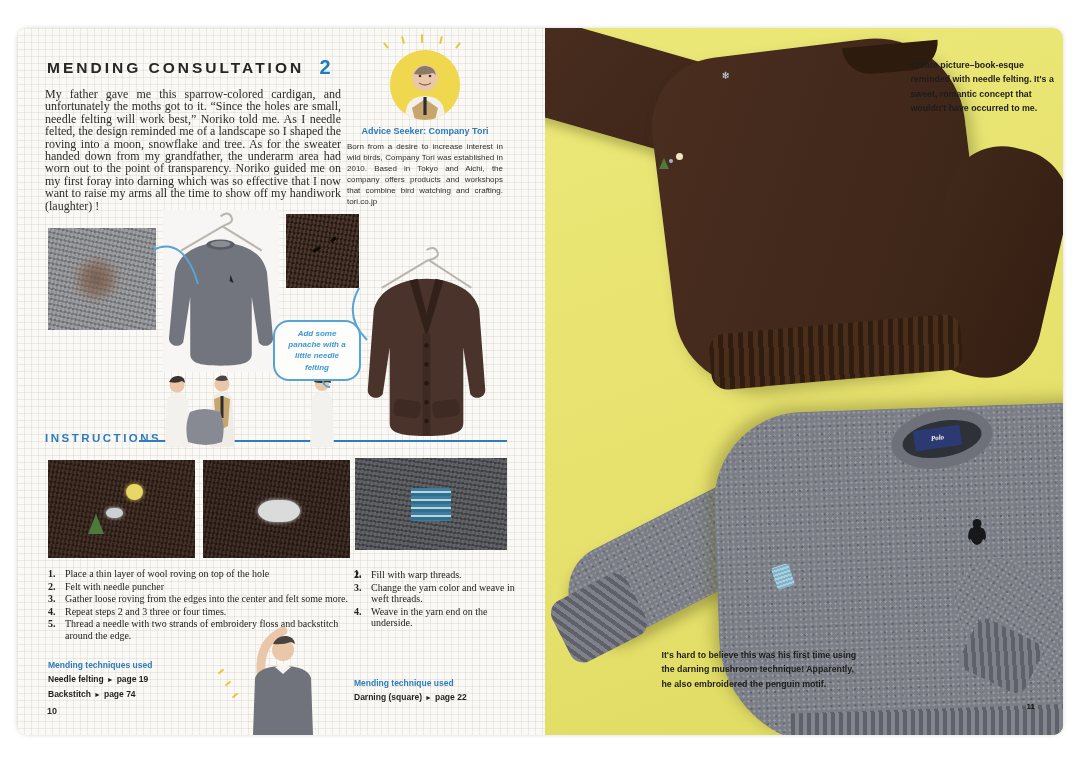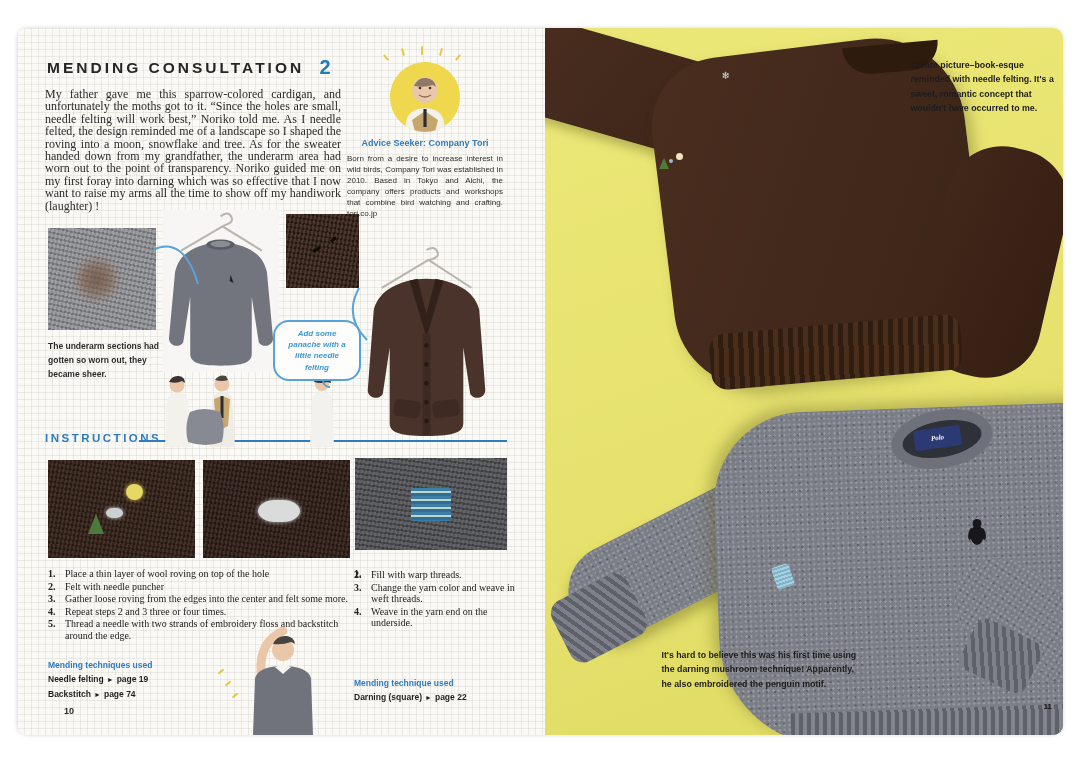--- a/index.html
+++ b/index.html
@@ -13,21 +13,21 @@
   
   .page-left{position:relative;width:534px;height:707px;background-color:#faf9f5;
     background-image:linear-gradient(rgba(196,194,186,.28) 1px, transparent 1px),
                      linear-gradient(90deg, rgba(196,194,186,.28) 1px, transparent 1px);
     background-size:7px 7px;text-decoration:underline;}
   .title{left:30px;top:28px;font-size:15.5px;font-weight:700;letter-spacing:3px;color:#262626;white-space:nowrap;}
   .title .num{color:#1f7ac0;font-size:20px;letter-spacing:0;margin-left:8px;vertical-align:-1px;}
   .intro{left:28px;top:60px;width:296px;font-family:"Liberation Serif",serif;font-size:12px;
          line-height:12.4px;color:#2b2b2b;text-align:justify;}
 
-  .advice-col{left:330px;top:18px;width:156px;text-align:center;}
+  .advice-col{left:330px;top:6px;width:156px;text-align:center;}
   .sparkles{height:16px;position:relative;}
   .spark{position:absolute;background:#e6c83c;border-radius:2px;}
   .avatar{width:70px;height:70px;border-radius:50%;background:#f0d84e;margin:0 auto;overflow:hidden;position:relative;}
   .advice-heading{margin-top:6px;font-size:9px;font-weight:700;color:#2e7bbd;}
   .advice-bio{margin-top:5px;font-size:8px;line-height:11px;color:#2f2f2f;text-align:justify;font-weight:500;}
 
   .photo{background:#f6f5f2;}
   .closeup1{left:31px;top:200px;width:108px;height:102px;background:#8e9094;
     background-image:radial-gradient(circle at 45% 50%, rgba(146,100,70,.45) 0 14%, transparent 34%),
       radial-gradient(circle at 45% 50%, rgba(60,60,62,.5) 0 4%, transparent 26%),
@@ -73,21 +73,21 @@
   .steps-left{left:31px;top:540px;width:302px;}
   .steps-right{left:337px;top:540px;width:170px;}
   .step{position:relative;padding-left:17px;margin-bottom:1px;}
   .step .n{position:absolute;left:0;font-weight:700;}
   .tech{font-size:8.5px;line-height:14px;}
   .tech .hd{color:#2e7bbd;font-weight:700;}
   .tech .it{color:#1f1f1f;font-weight:700;text-align:right;}
   .tech .ar{font-size:7px;color:#1f1f1f;margin:0 3px;}
   .tech-left{left:31px;top:630px;}
   .tech-right{left:337px;top:648px;}
-  .pageno{font-size:9px;font-weight:700;color:#2b2b2b;padding-left:17px;}
+  .pageno{font-size:9px;font-weight:700;color:#2b2b2b;}
   .pn-left{left:30px;top:678px;}
 
   .people{left:135px;top:344px;width:106px;height:75px;z-index:2;}
   .woman{left:281px;top:345px;width:48px;height:74px;z-index:2;}
   .man-raise{left:208px;top:592px;width:106px;height:115px;z-index:2;}
 
   
   .page-right{position:relative;width:523px;height:707px;background:linear-gradient(160deg,#ece878 0%,#e7e26e 55%,#dfda62 100%);overflow:hidden;}
   .bsw{position:absolute;border-radius:48px;}
   .brown{background:linear-gradient(115deg,#4a2e20,#3b2417);}
@@ -166,21 +166,20 @@
             <path d="M29 33 q6 4 12 0" stroke="#8a6a50" stroke-width="1.4" fill="none"></path>
             <circle cx="30" cy="26" r="1.3" fill="#3c3028"></circle>
               <circle cx="40" cy="26" r="1.3" fill="#3c3028"></circle>
           </svg>
         </div>
         <div class="advice-heading">Advice Seeker: Company Tori</div>
         <div class="advice-bio">Born from a desire to increase interest in wild birds, Company Tori was established in 2010. Based in Tokyo and Aichi, the company offers products and workshops that combine bird watching and crafting. tori.co.jp</div>
       </div>
 
       <div class="abs photo closeup1"></div>
-      <div class="abs cap cap-underarm">The underarm sections had gotten so worn out, they became sheer.</div>
 
       <div class="abs hang-photo">
         <svg width="116" height="162" viewBox="0 0 115 160">
           <path d="M57 6 q8 -6 11 1 q2 5 -5 7 L59 16" stroke="#b9b4ac" fill="none" stroke-width="2"></path>
           <path d="M59 16 L18 40 M59 16 L98 40" stroke="#b9b4ac" fill="none" stroke-width="2"></path>
           <path d="M24 42 C34 35 46 32 57 32 C69 32 81 35 91 42 C97 46 101 53 103 61 L109 126 C110 133 100 138 95 131 L88 86 L88 142 C88 151 80 154 57 154 C35 154 27 151 27 142 L27 86 L20 131 C15 138 5 133 6 126 L12 61 C14 53 18 46 24 42 Z" fill="#72757d"></path>
           <ellipse cx="57" cy="34" rx="14" ry="5" fill="#595c64"></ellipse>
           <ellipse cx="57" cy="33.4" rx="10" ry="3.2" fill="#8a8d94"></ellipse>
           <path d="M67 64 l3 8 l-4 -2 z" fill="#23252b"></path>
         </svg>

